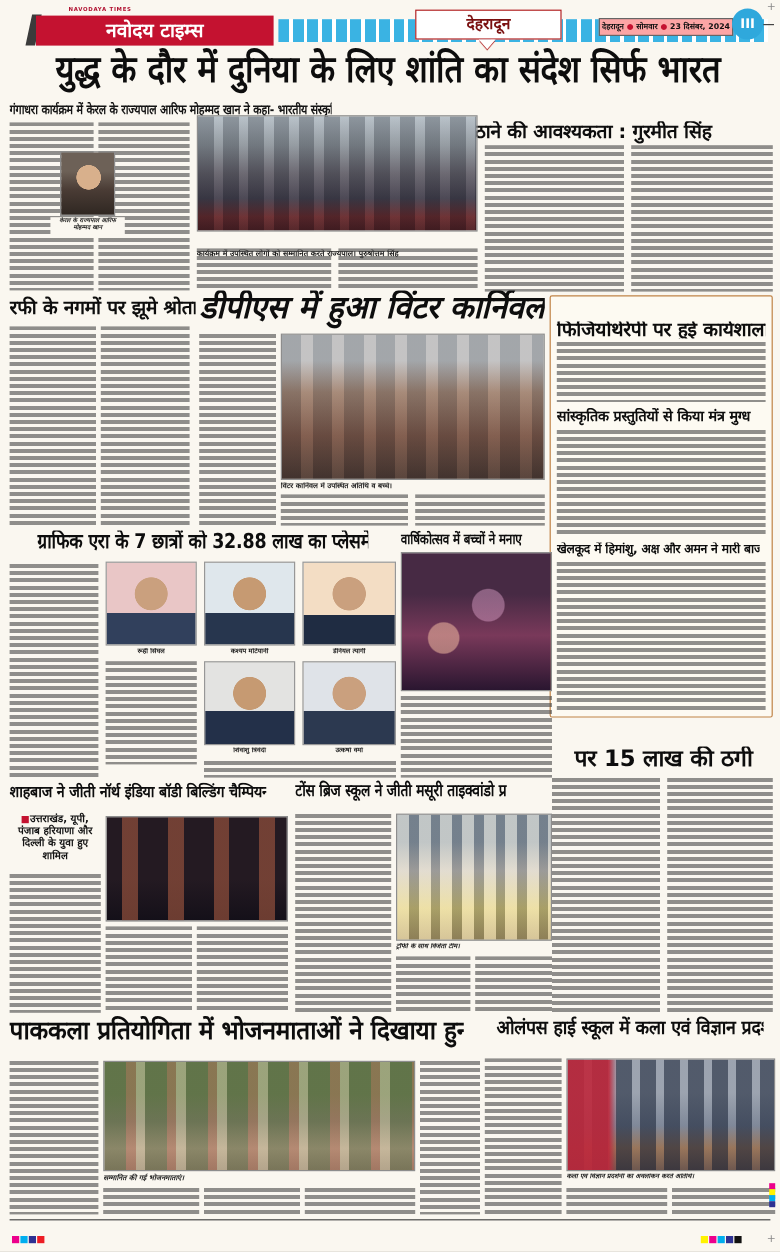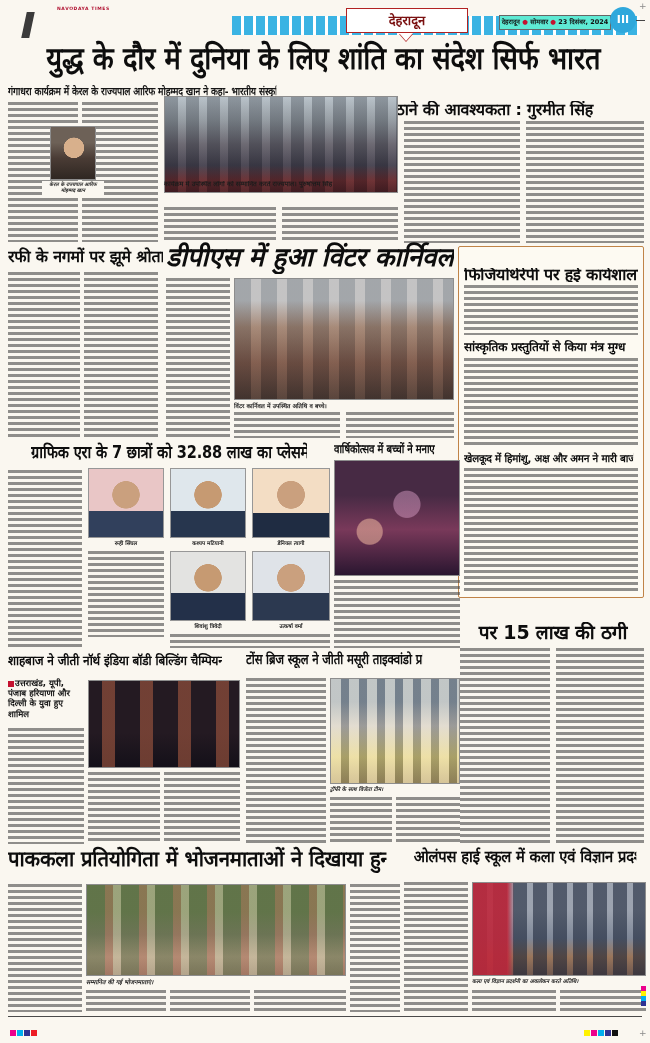--- a/index.html
+++ b/index.html
@@ -20,25 +20,26 @@
 </style>
 </head>
 <body>
 
 <div id="page">
 
   <div class="plus" style="left:639px;top:1px;">+</div>
   <div class="abs" style="left:57px;top:6px;font-size:4.5px;font-weight:700;color:#b01030;letter-spacing:.6px;">NAVODAYA TIMES</div>
   <div class="stripes" style="left:232px;top:16px;width:408px;height:19px;"></div>
   <div class="abs" style="left:24px;top:12px;width:8px;height:26px;background:#3b3b3b;transform:skewX(-12deg);"></div>
+  <div class="abs" style="left:30px;top:13px;width:198px;height:25px;background:#c41230;color:#fff;font-weight:700;font-size:16px;line-height:25px;text-align:center;">नवोदय टाइम्स</div>
   <div class="abs" style="left:346px;top:8px;width:122px;height:25px;background:#fff;border:1px solid #b22222;box-sizing:border-box;z-index:3;
        font-size:13px;font-weight:700;color:#7a1010;text-align:center;line-height:23px;">देहरादून</div>
   <div class="abs" style="left:399px;top:33px;width:0;height:0;border-left:7px solid transparent;border-right:7px solid transparent;border-top:8px solid #fff;z-index:3;
        filter:drop-shadow(0 1px 0 #b22222);"></div>
-  <div class="abs" style="left:499px;top:15px;width:112px;height:15px;background:#5eead4;border:1px solid #666;box-sizing:border-box;z-index:3;
+  <div class="abs" style="left:499px;top:15px;width:112px;height:15px;background:#fca5a5;border:1px solid #666;box-sizing:border-box;z-index:3;
        font-size:6.5px;font-weight:700;color:#111;text-align:center;line-height:13px;">
     <span>देहरादून</span>
     <span class="reddot">●</span>
     <span>सोमवार</span>
     <span class="reddot">●</span>
     <span>23 दिसंबर, 2024</span>
   </div>
   <div class="abs" style="left:610px;top:7px;width:26px;height:26px;border-radius:50%;background:#2fa8dc;z-index:3;
        color:#fff;font-weight:700;font-size:11px;text-align:center;line-height:26px;">III</div>
   <div class="abs" style="left:636px;top:20px;width:9px;height:1px;background:#444;z-index:2;"></div>
@@ -51,21 +52,21 @@
   <div class="ft" style="left:8px;top:102px;width:70px;height:140px;"></div>
   <div class="ft" style="left:82px;top:102px;width:76px;height:140px;"></div>
 
   <div class="ph" style="left:50px;top:126px;width:46px;height:54px;z-index:2;
        background:radial-gradient(circle at 52% 40%,#d8b08c 0 26%,rgba(0,0,0,0) 27%),linear-gradient(180deg,#6d6157 0 30%,#4a3c35 60%,#2f2722 100%);"></div>
   <div class="cap" style="left:42px;top:181px;width:62px;height:15px;white-space:normal;text-align:center;font-size:5px;background:#faf7f0;z-index:2;font-style:italic;">केरल के राज्यपाल आरिफ मोहम्मद खान</div>
 
   <div class="ph" style="left:164px;top:96px;width:234px;height:97px;
        background:repeating-linear-gradient(90deg,rgba(20,24,34,.30) 0 13px,rgba(120,118,126,.12) 13px 21px),
                   linear-gradient(180deg,#c2cdd4 0%,#9aa2a8 25%,#6b6871 50%,#474350 72%,#6e2a2c 88%,#511d20 100%);"></div>
-  <div class="cap shrink" style="left:164px;top:181px;width:234px;height:9px;font-size:6.5px;">कार्यक्रम में उपस्थित लोगों को सम्मानित करते राज्यपाल। पुरुषोत्तम सिंह</div>
+  <div class="cap shrink" style="left:164px;top:208px;width:234px;height:9px;font-size:6.5px;">कार्यक्रम में उपस्थित लोगों को सम्मानित करते राज्यपाल। पुरुषोत्तम सिंह</div>
   <div class="ft" style="left:164px;top:207px;width:112px;height:36px;"></div>
   <div class="ft" style="left:282px;top:207px;width:116px;height:36px;"></div>
 
   <div class="ft" style="left:404px;top:121px;width:116px;height:122px;"></div>
   <div class="ft" style="left:526px;top:121px;width:118px;height:122px;"></div>
 
   <div class="hl shrink" style="left: 8px; top: 246px; width: 156px; height: 22px; font-size: 16px; line-height: 21px; transform-origin: left center; transform: scaleX(0.993631);">रफी के नगमों पर झूमे श्रोता</div>
   <div class="ft" style="left:8px;top:272px;width:72px;height:166px;"></div>
   <div class="ft" style="left:84px;top:272px;width:74px;height:166px;"></div>
 
@@ -113,21 +114,21 @@
   <div class="ft" style="left:170px;top:634px;width:160px;height:14px;"></div>
 
   <div class="hl shrink" style="left: 334px; top: 442px; width: 126px; height: 16px; font-size: 12px; line-height: 15px; transform-origin: left center; transform: scaleX(0.818182);">वार्षिकोत्सव में बच्चों ने मनाए त्योहार</div>
   <div class="ph" style="left:334px;top:460px;width:126px;height:116px;
        background:radial-gradient(circle at 28% 62%,rgba(240,185,160,.55) 0 11%,rgba(0,0,0,0) 12%),
                   radial-gradient(circle at 58% 38%,rgba(225,165,205,.45) 0 13%,rgba(0,0,0,0) 14%),
                   linear-gradient(180deg,#472a44 0 30%,#79395a 60%,#2a1630 100%);"></div>
   <div class="ft" style="left:334px;top:580px;width:126px;height:68px;"></div>
 
   <div class="hl shrink" style="left: 8px; top: 652px; width: 234px; height: 18px; font-size: 13px; line-height: 17px; transform-origin: left center; transform: scaleX(0.914062);">शाहबाज ने जीती नॉर्थ इंडिया बॉडी बिल्डिंग चैम्पियनशिप</div>
-  <div class="abs" style="left:8px;top:678px;width:76px;height:46px;font-size:8.5px;font-weight:700;color:#141414;line-height:1.2;">
+  <div class="abs" style="left:8px;top:678px;width:76px;height:46px;font-size:8.5px;font-weight:700;color:#141414;line-height:1.2;text-align:center;">
     <span class="sq" style="background:#c41230;"></span><span>उत्तराखंड, यूपी, पंजाब हरियाणा और दिल्ली के युवा हुए शामिल</span>
   </div>
   <div class="ft" style="left:8px;top:728px;width:76px;height:116px;"></div>
   <div class="ph" style="left:88px;top:680px;width:152px;height:88px;
        background:repeating-linear-gradient(90deg,rgba(0,0,0,0) 0 13px,rgba(155,84,62,.65) 13px 26px,rgba(0,0,0,0) 26px 38px),
                   linear-gradient(180deg,#241a22 0 60%,#141019 100%);"></div>
   <div class="ft" style="left:88px;top:772px;width:72px;height:72px;"></div>
   <div class="ft" style="left:164px;top:772px;width:76px;height:72px;"></div>
 
   <div class="hl shrink" style="left: 246px; top: 650px; width: 214px; height: 20px; font-size: 14px; line-height: 19px; transform-origin: left center; transform: scaleX(0.823077);">टोंस ब्रिज स्कूल ने जीती मसूरी ताइक्वांडो प्रतियोगिता</div>

